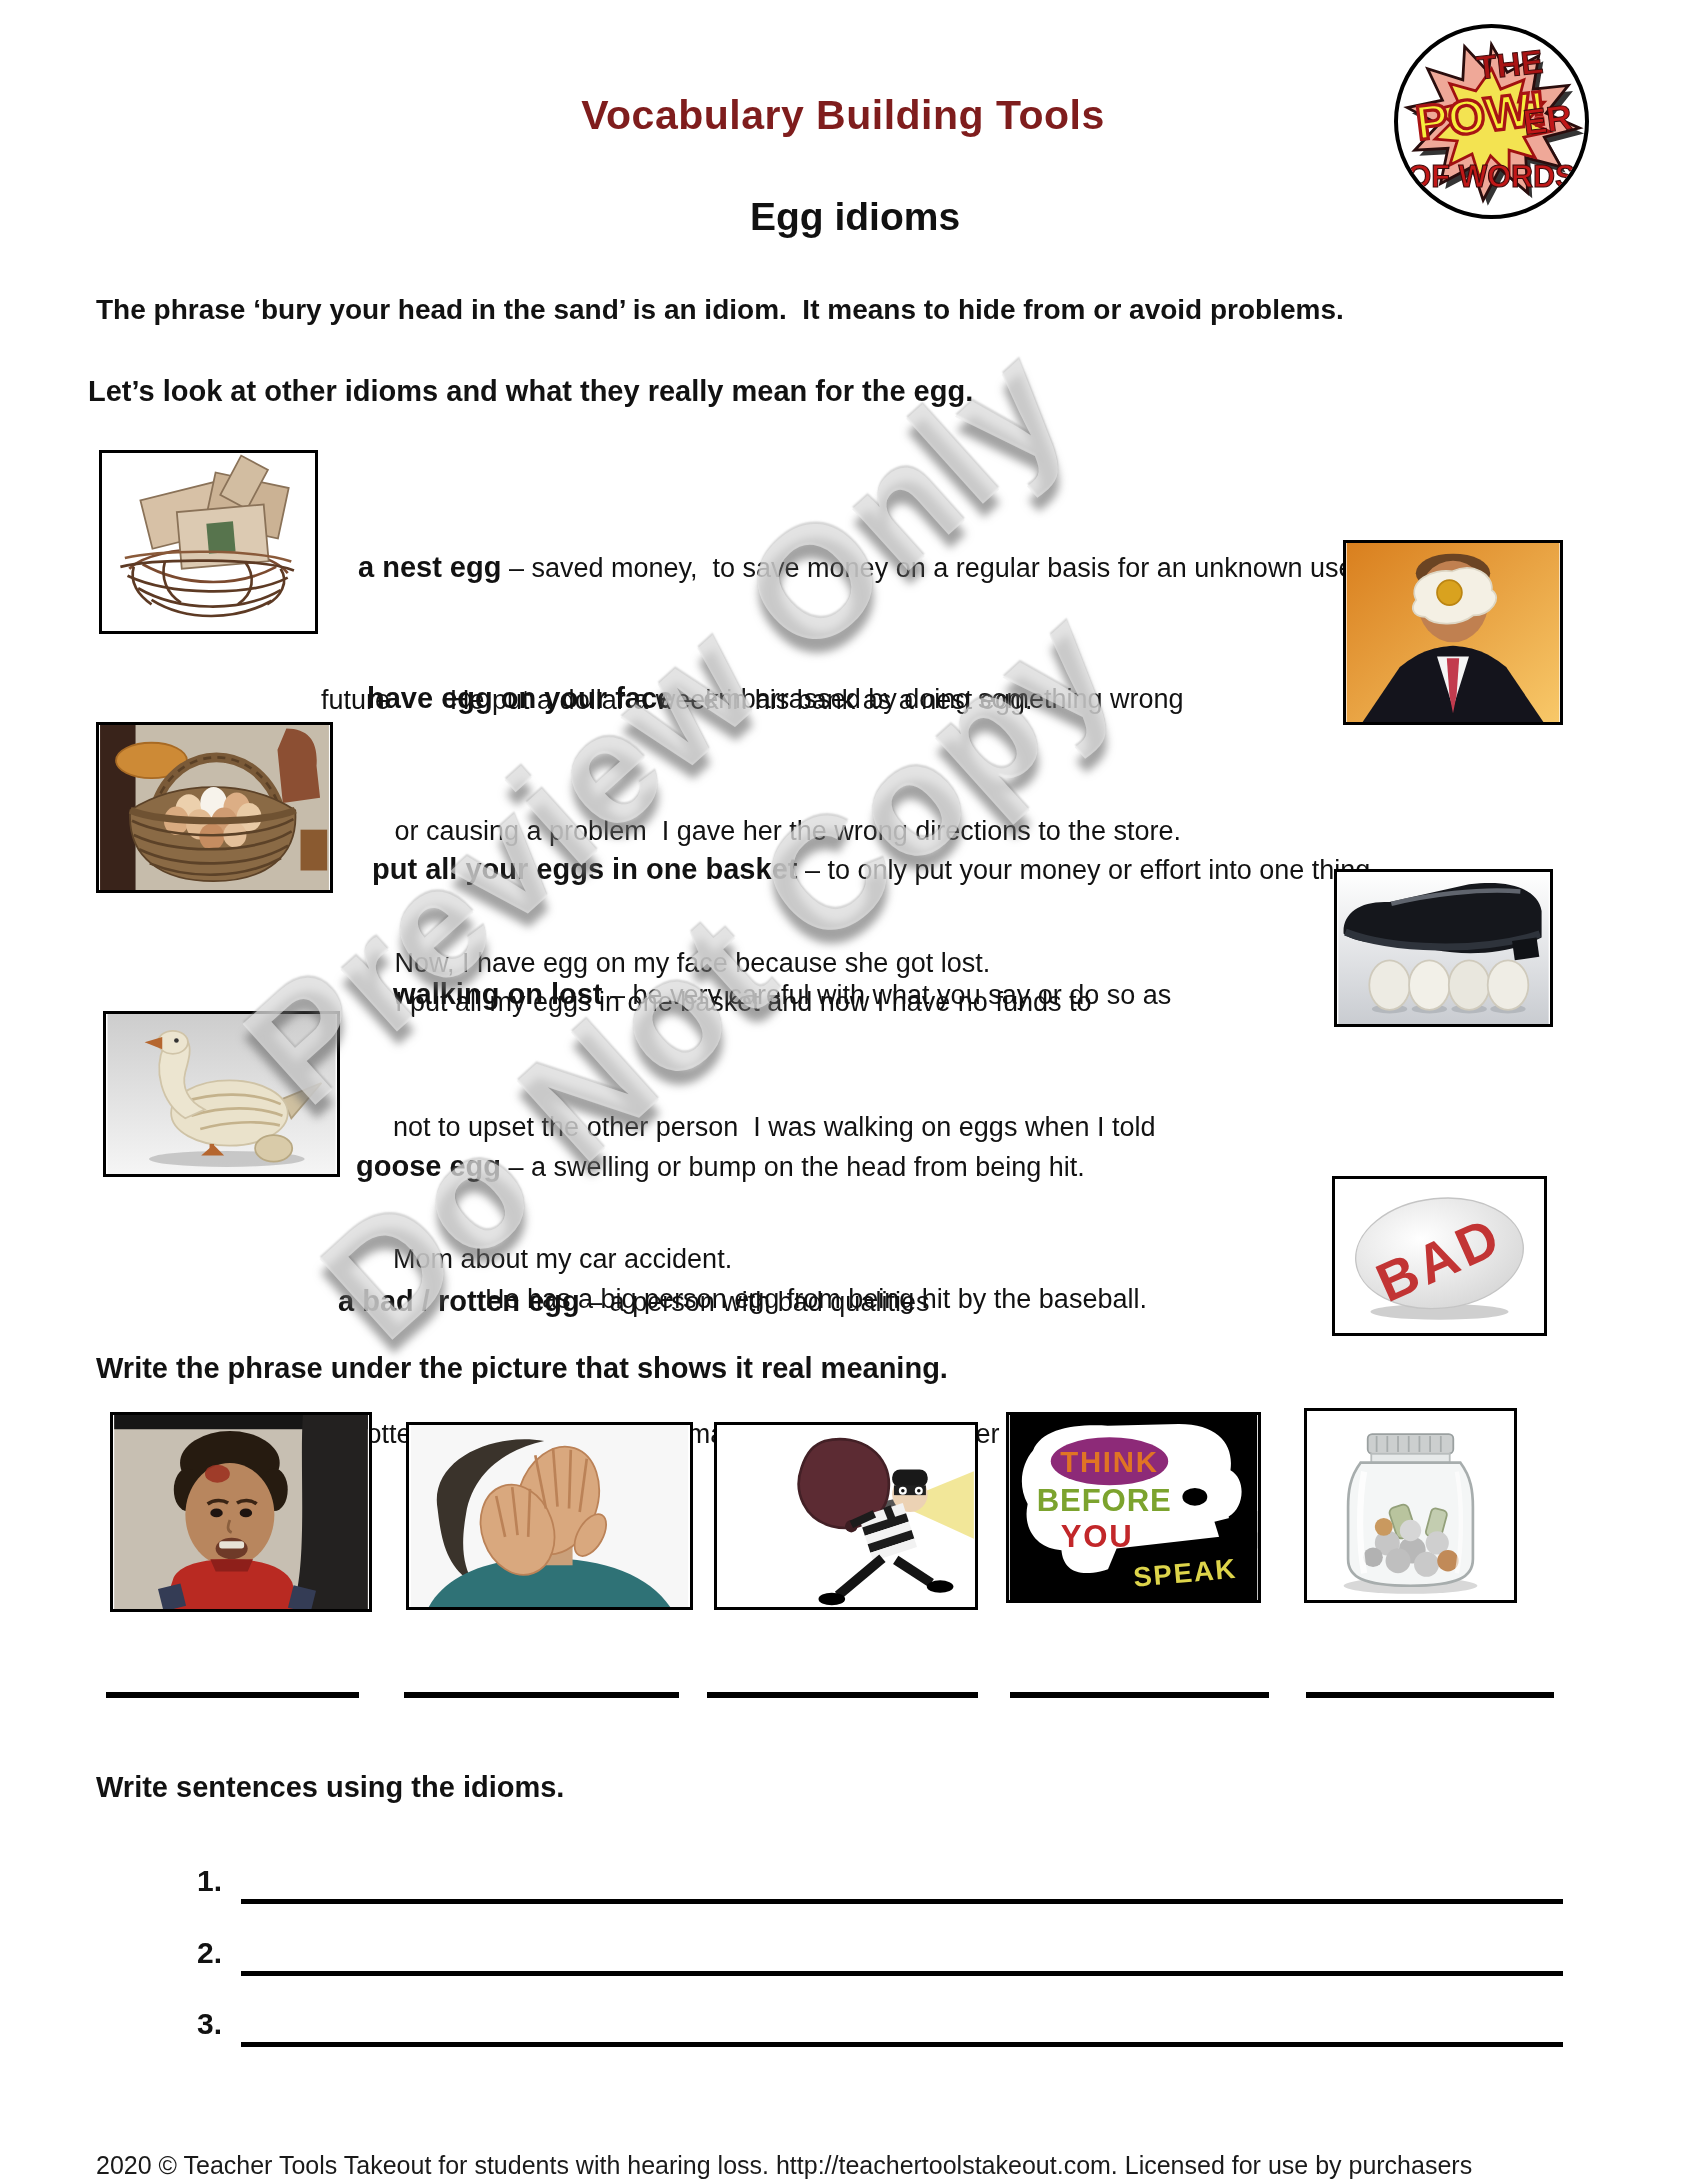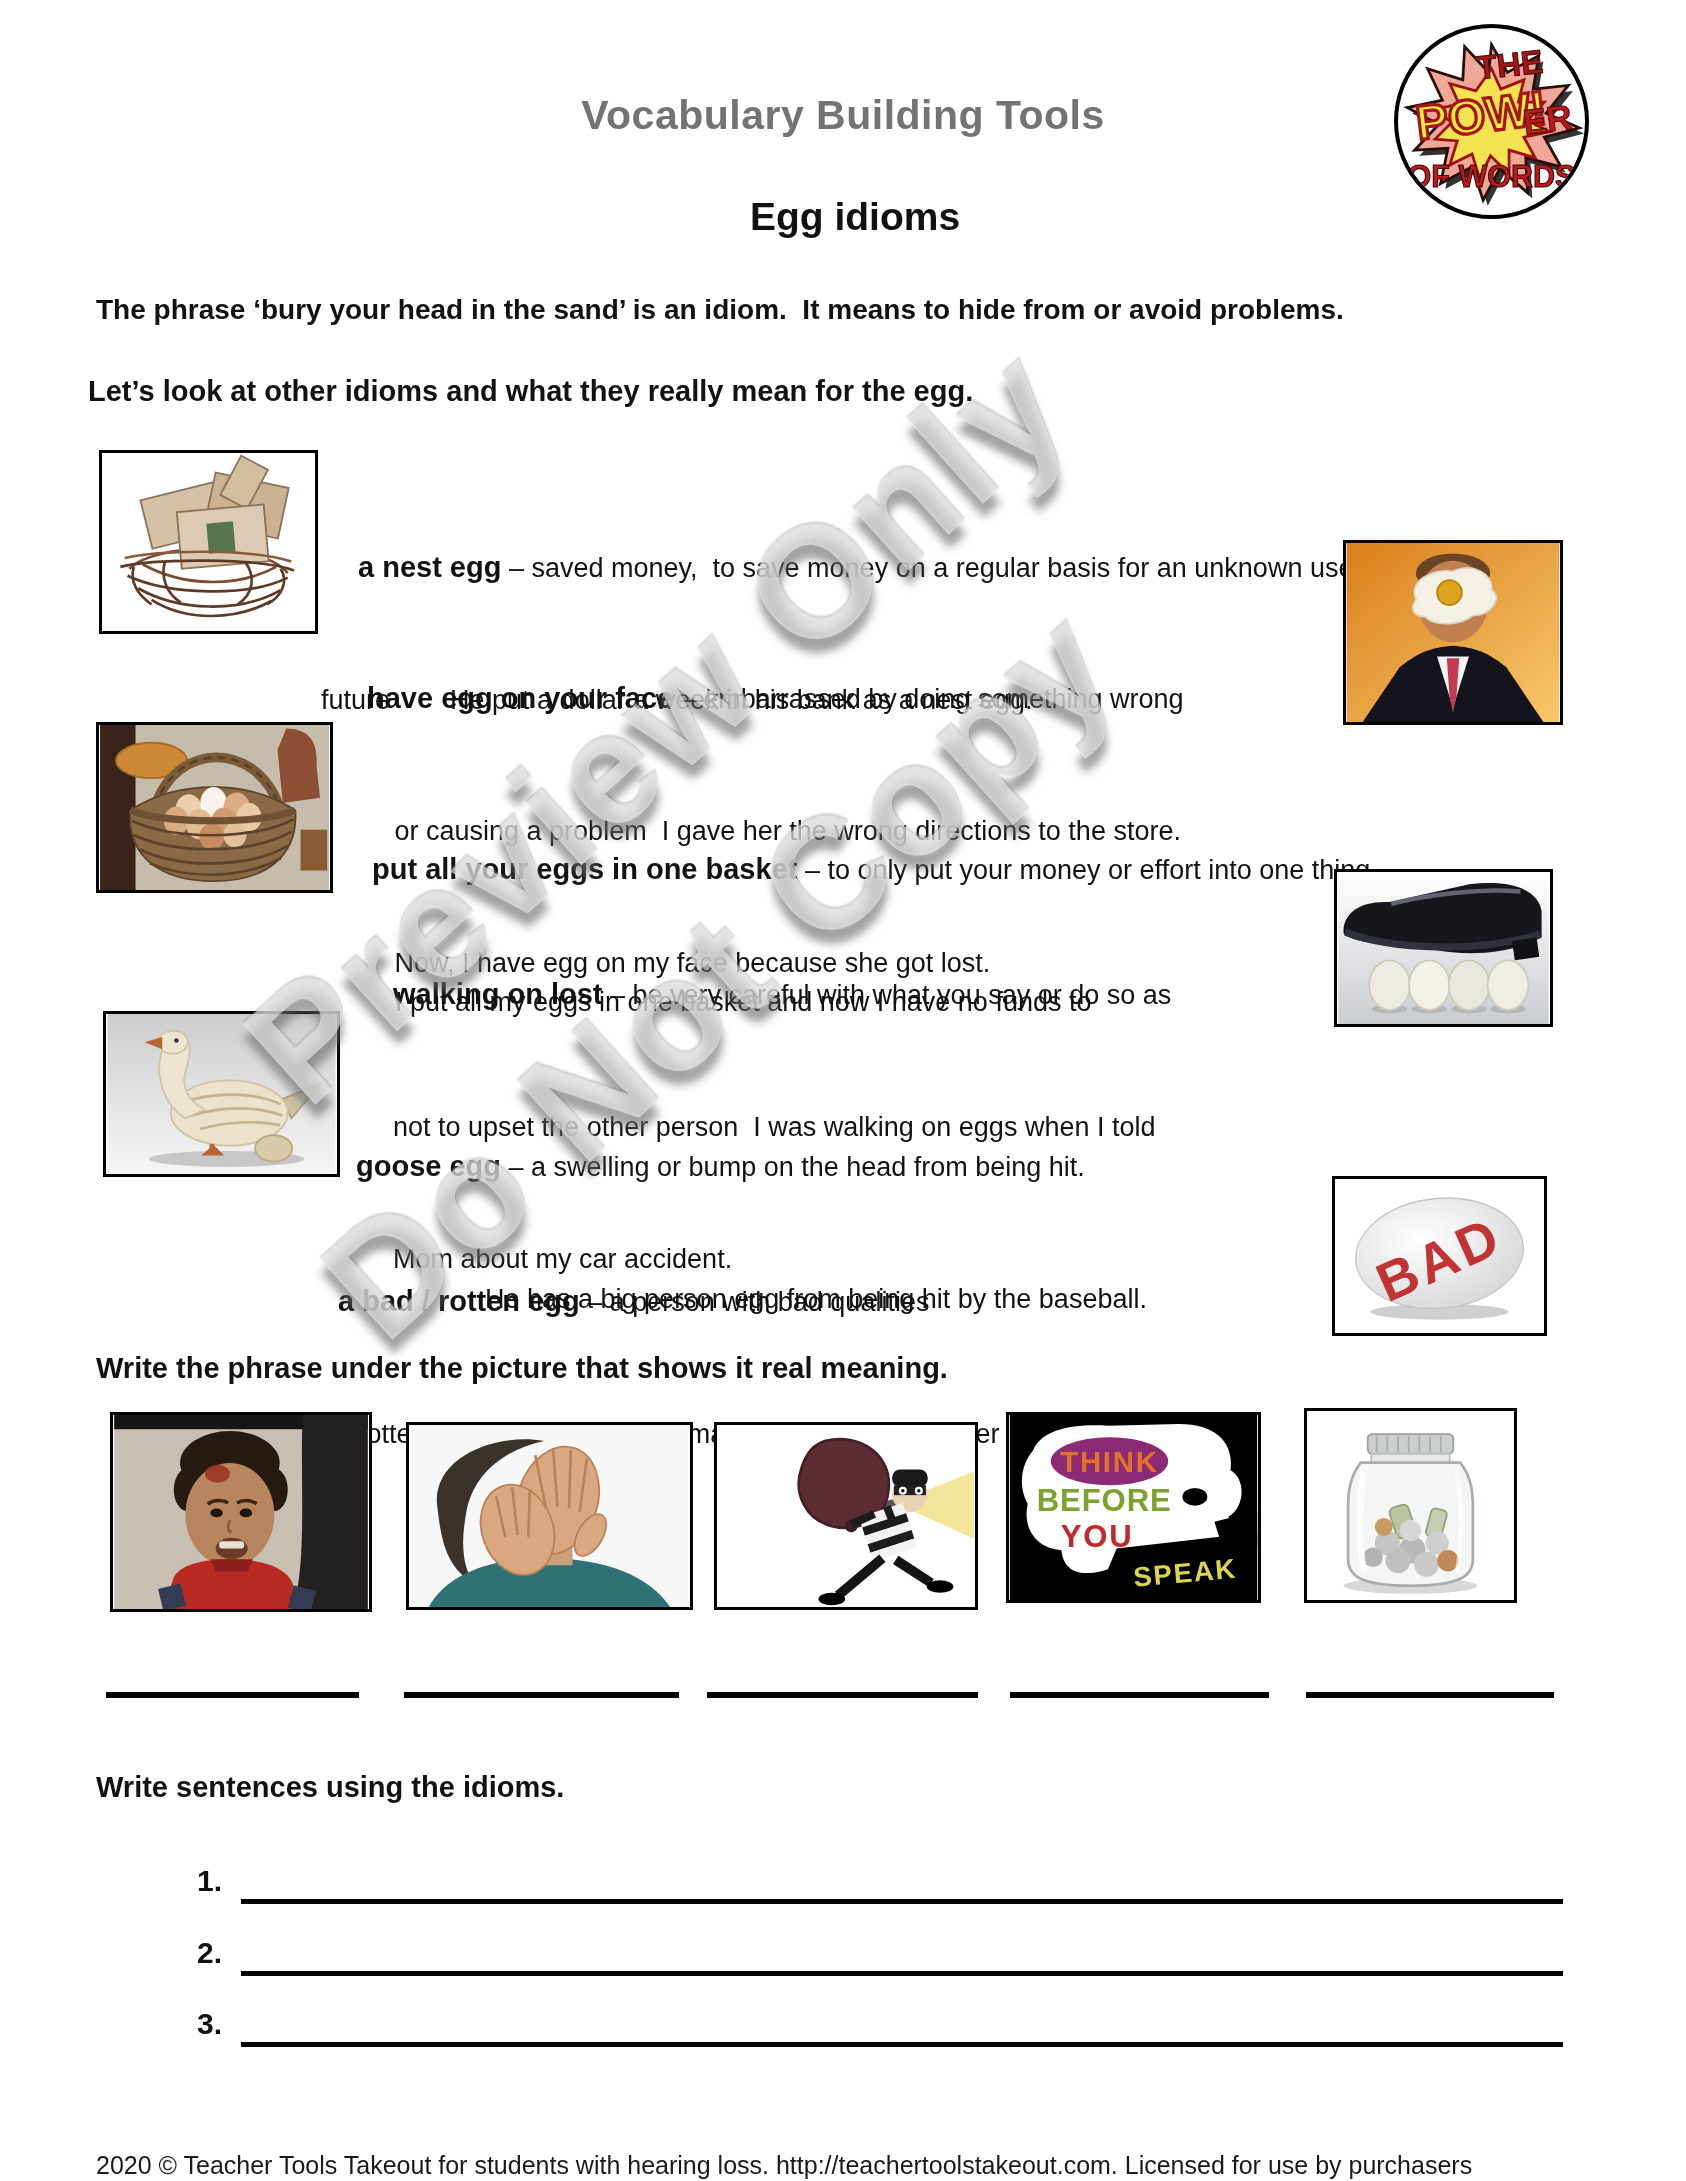--- a/index.html
+++ b/index.html
@@ -5,21 +5,21 @@
   * { margin:0; padding:0; box-sizing:border-box; }
   body { background:#888; }
   .page {
     position:relative; width:1686px; height:2182px; background:#fff;
     font-family:"Liberation Sans", sans-serif; color:#121212; overflow:hidden;
     margin:0 auto;
   }
   .abs { position:absolute; }
   .title {
     top:92px; left:0; width:100%; text-align:center;
-    font-size:41px; font-weight:bold; color:#737373; letter-spacing:0.5px;
+    font-size:41px; font-weight:bold; color:#7f1d1d; letter-spacing:0.5px;
   }
   .subtitle {
     top:195px; left:0; width:100%; text-align:center;
     font-size:39px; font-weight:bold; color:#111;padding-left:24px;
   }
   .intro {
     top:294px; left:96px; width:1488px;
     font-size:28px; font-weight:bold; white-space:pre-wrap;
   }
   .sec-heading { font-size:29px; font-weight:bold; white-space:pre-wrap; }

